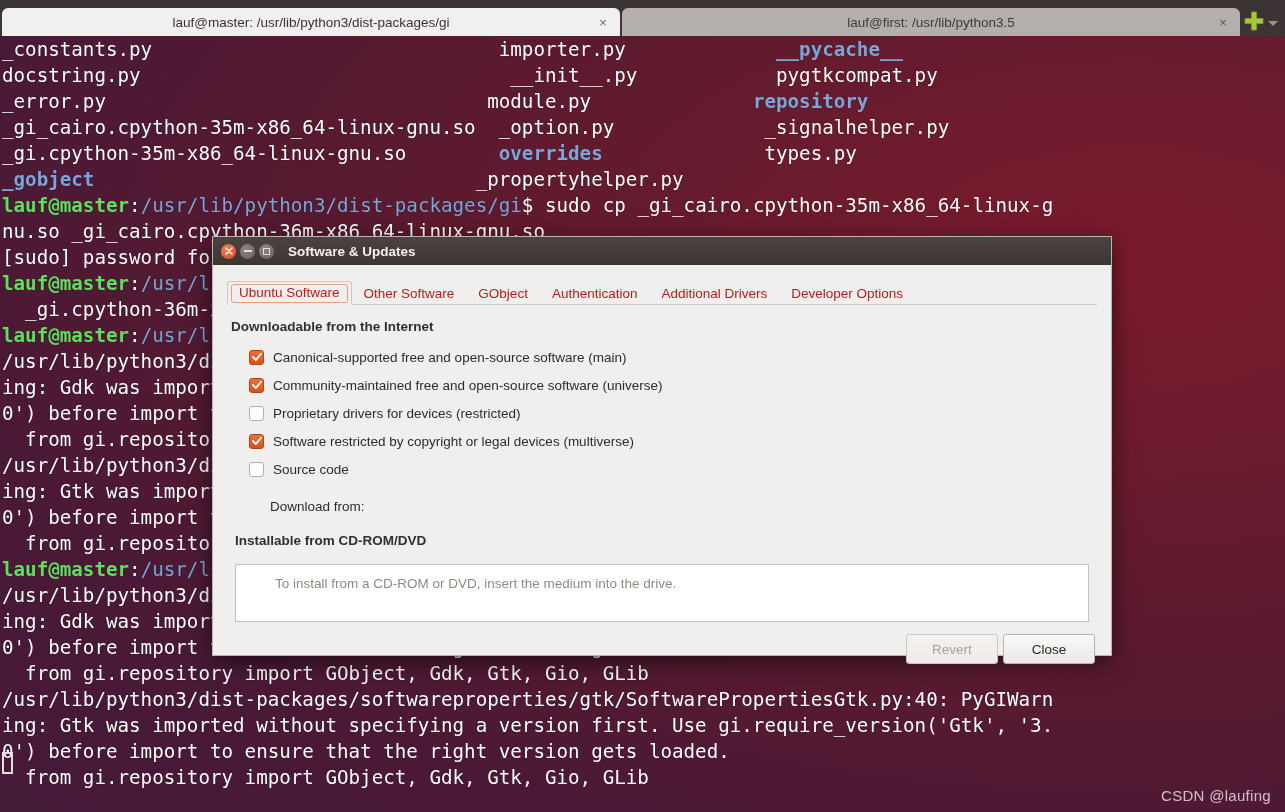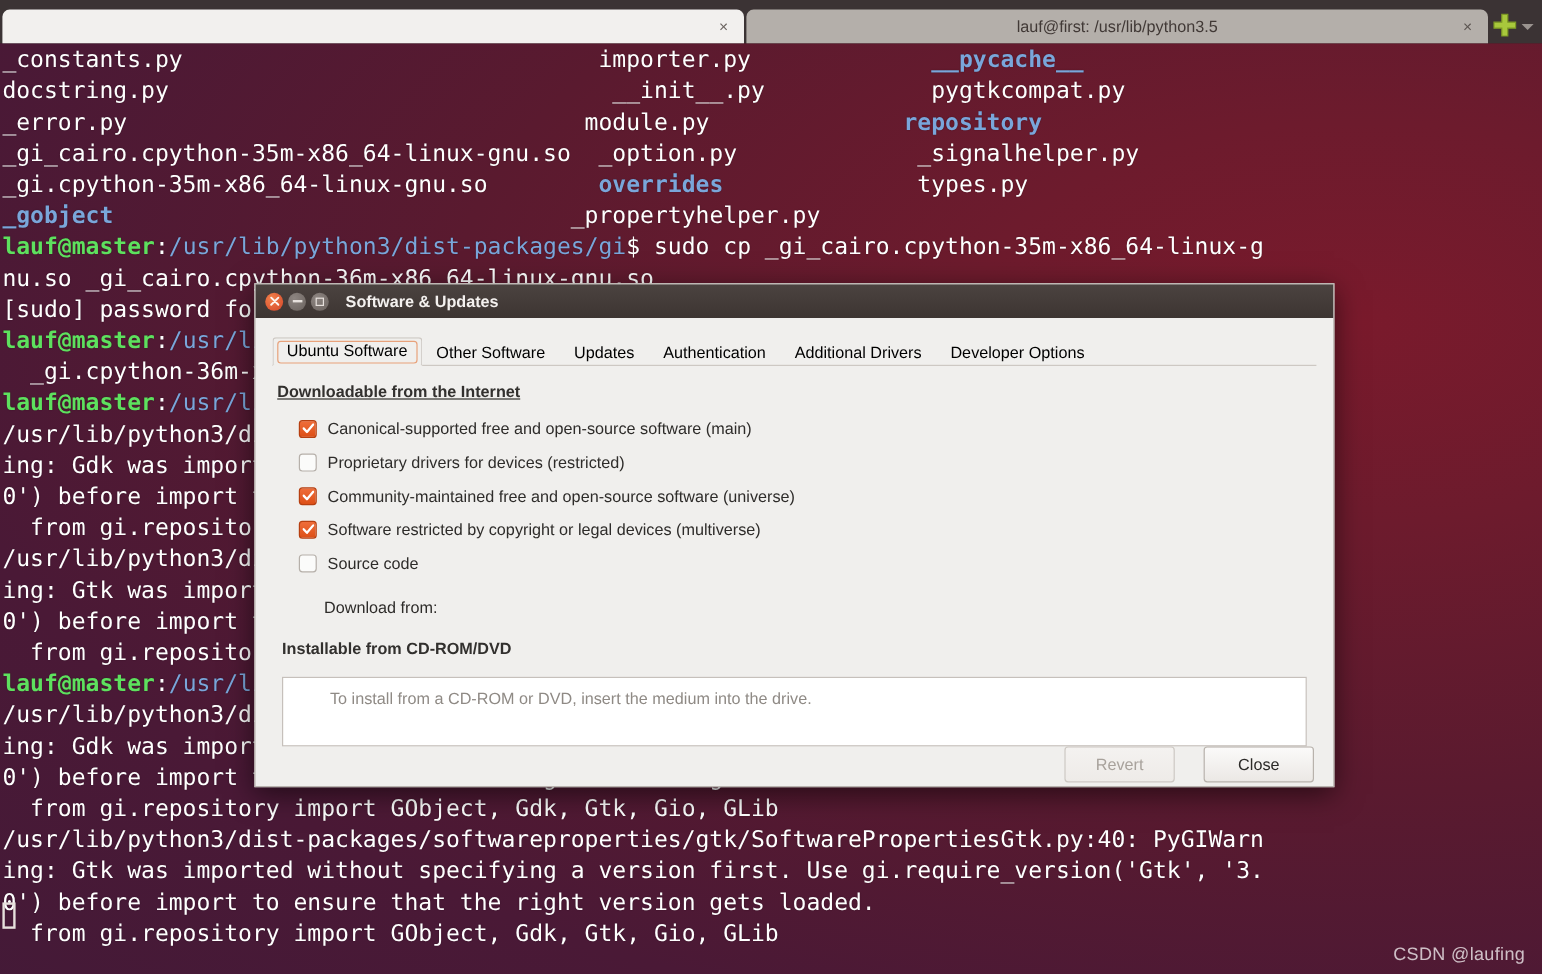--- a/index.html
+++ b/index.html
@@ -143,21 +143,21 @@
   .dlg-body { flex: 1 1 auto; padding: 12px 14px 0 14px; display:flex; flex-direction:column; }
 
   
   .tabs {
     display: flex; align-items: flex-end;
     border-bottom: 1px solid #cdc8c3;
     height: 28px;
     flex: 0 0 28px;
   }
   .dtab {
-    font-size: 13.5px; color: #000000;
+    font-size: 13.5px; color: #b91c1c;
     padding: 4px 11px 5px 11px;
     line-height: 1;
     white-space: nowrap;
     border: 1px solid transparent;
     border-bottom: none;
     position: relative; top: 1px;
   }
   .dtab.sel {
     background: #f0efed;
     border: 1px solid #cdc8c3;
@@ -168,21 +168,20 @@
     position: absolute; left: 3px; right: 3px; top: 2px; bottom: 1px;
     border: 1px solid #e8a27b; border-radius: 3px;
     pointer-events: none;
   }
 
   .panel { padding: 14px 4px 0 4px; flex: 1 1 auto; }
 
   .section-title {
     font-size: 13.5px; font-weight: bold; color: #32302e;
     margin-bottom: 9px;
-    text-decoration: underline;
   }
   .check-row {
     display: flex; align-items: center;
     height: 28px;
     padding-left: 18px;
   }
   .cbox {
     width: 15px; height: 15px; border-radius: 3px;
     margin-right: 9px; flex: 0 0 15px;
     display: flex; align-items: center; justify-content: center;
@@ -235,23 +234,23 @@
     margin: 0 4px;
     height: 58px;
     background: #ffffff;
     border: 1px solid #c6c0bb;
     padding: 9px 11px;
   }
   .cd-placeholder { font-size: 13.5px; color: #8f8a85; margin-left: 28px; }
 
   .dlg-footer {
     flex: 0 0 52px;
-    display: flex; align-items: flex-start; justify-content: flex-end;
+    display: flex; align-items: flex-end; justify-content: flex-end;
     padding: 0 16px 10px 16px;
-    gap: 24px;
+    gap: 5px;
   }
   .btn {
     min-width: 92px; height: 30px;
     border-radius: 3px;
     font-size: 13.5px;
     display: flex; align-items: center; justify-content: center;
     background: linear-gradient(#fbfaf9, #ebe8e5);
     border: 1px solid #b8b2ac;
     color: #2c2a28;
   }
@@ -263,20 +262,21 @@
 <div id="app">
 
   <div class="win-titlebar"></div>
 
   <div class="terminal" id="terminal"><div class="ln"><span class="c-file">_constants.py</span><span class="c-plain">                              importer.py             </span><span class="c-dir">__pycache__</span></div><div class="ln"><span class="c-file">docstring.py</span><span class="c-plain">                                __init__.py            pygtkcompat.py</span></div><div class="ln"><span class="c-file">_error.py</span><span class="c-plain">                                 module.py              </span><span class="c-dir">repository</span></div><div class="ln"><span class="c-plain">_gi_cairo.cpython-35m-x86_64-linux-gnu.so  _option.py             _signalhelper.py</span></div><div class="ln"><span class="c-plain">_gi.cpython-35m-x86_64-linux-gnu.so        </span><span class="c-dir">overrides</span><span class="c-plain">              types.py</span></div><div class="ln"><span class="c-dir">_gobject</span><span class="c-plain">                                 _propertyhelper.py</span></div><div class="ln"><span class="c-user">lauf@master</span><span class="c-plain">:</span><span class="c-path">/usr/lib/python3/dist-packages/gi</span><span class="c-plain">$ sudo cp _gi_cairo.cpython-35m-x86_64-linux-g</span></div><div class="ln"><span class="c-plain">nu.so _gi_cairo.cpython-36m-x86_64-linux-gnu.so</span></div><div class="ln"><span class="c-plain">[sudo] password for lauf:</span></div><div class="ln"><span class="c-user">lauf@master</span><span class="c-plain">:</span><span class="c-path">/usr/lib/python3/dist-packages/gi</span><span class="c-plain">$ sudo cp _gi.cpython-35m-x86_64-linux-gnu.so</span></div><div class="ln"><span class="c-plain">  _gi.cpython-36m-x86_64-linux-gnu.so</span></div><div class="ln"><span class="c-user">lauf@master</span><span class="c-plain">:</span><span class="c-path">/usr/lib/python3/dist-packages/gi</span><span class="c-plain">$ software-properties-gtk</span></div><div class="ln"><span class="c-plain">/usr/lib/python3/dist-packages/softwareproperties/gtk/SoftwarePropertiesGtk.py:40: PyGIWarn</span></div><div class="ln"><span class="c-plain">ing: Gdk was imported without specifying a version first. Use gi.require_version('Gdk', '3.</span></div><div class="ln"><span class="c-plain">0') before import to ensure that the right version gets loaded.</span></div><div class="ln"><span class="c-plain">  from gi.repository import GObject, Gdk, Gtk, Gio, GLib</span></div><div class="ln"><span class="c-plain">/usr/lib/python3/dist-packages/softwareproperties/gtk/SoftwarePropertiesGtk.py:40: PyGIWarn</span></div><div class="ln"><span class="c-plain">ing: Gtk was imported without specifying a version first. Use gi.require_version('Gtk', '3.</span></div><div class="ln"><span class="c-plain">0') before import to ensure that the right version gets loaded.</span></div><div class="ln"><span class="c-plain">  from gi.repository import GObject, Gdk, Gtk, Gio, GLib</span></div><div class="ln"><span class="c-user">lauf@master</span><span class="c-plain">:</span><span class="c-path">/usr/lib/python3/dist-packages/gi</span><span class="c-plain">$ software-properties-gtk</span></div><div class="ln"><span class="c-plain">/usr/lib/python3/dist-packages/softwareproperties/gtk/SoftwarePropertiesGtk.py:40: PyGIWarn</span></div><div class="ln"><span class="c-plain">ing: Gdk was imported without specifying a version first. Use gi.require_version('Gdk', '3.</span></div><div class="ln"><span class="c-plain">0') before import to ensure that the right version gets loaded.</span></div><div class="ln"><span class="c-plain">  from gi.repository import GObject, Gdk, Gtk, Gio, GLib</span></div><div class="ln"><span class="c-plain">/usr/lib/python3/dist-packages/softwareproperties/gtk/SoftwarePropertiesGtk.py:40: PyGIWarn</span></div><div class="ln"><span class="c-plain">ing: Gtk was imported without specifying a version first. Use gi.require_version('Gtk', '3.</span></div><div class="ln"><span class="c-plain">0') before import to ensure that the right version gets loaded.</span></div><div class="ln"><span class="c-plain">  from gi.repository import GObject, Gdk, Gtk, Gio, GLib</span></div></div>
   <div class="cursor-block"></div>
   <div class="watermark">CSDN @laufing</div>
 
   <div class="tabbar">
     <div class="tab active">
+      <span class="tab-label">lauf@master: /usr/lib/python3/dist-packages/gi</span>
       <span class="tab-close">×</span>
     </div>
     <div class="tab inactive">
       <span class="tab-label">lauf@first: /usr/lib/python3.5</span>
       <span class="tab-close">×</span>
     </div>
     <div class="newtab-btn">
       <svg width="22" height="22" viewBox="0 0 22 22">
         <path d="M8.5 2 h5 v6.5 h6.5 v5 h-6.5 v6.5 h-5 v-6.5 h-6.5 v-5 h6.5 z" fill="#a8c83c" stroke="#7d9a24" stroke-width="1"></path>
       </svg>
@@ -306,54 +306,54 @@
     </div>
 
     <div class="dlg-body">
 
       <div class="tabs">
         <div class="dtab sel">
           <span>Ubuntu Software</span>
           <span class="focusring"></span>
         </div>
         <div class="dtab">Other Software</div>
-        <div class="dtab">Updates</div>
+        <div class="dtab">GObject</div>
         <div class="dtab">Authentication</div>
         <div class="dtab">Additional Drivers</div>
         <div class="dtab">Developer Options</div>
       </div>
 
       <div class="panel">
 
         <div class="section-title">Downloadable from the Internet</div>
 
         <div class="check-row">
           <span class="cbox on">
             <svg class="tick" viewBox="0 0 10 10">
                 <path d="M1 5 L3.8 8 L9 1.8" fill="none" stroke="#fff" stroke-width="1.9" stroke-linecap="round" stroke-linejoin="round"></path>
               </svg>
           </span>
           <span class="check-label">Canonical-supported free and open-source software (main)</span>
         </div>
 
         <div class="check-row">
-          <span class="cbox off"></span>
-          <span class="check-label">Proprietary drivers for devices (restricted)</span>
-        </div>
-
-        <div class="check-row">
           <span class="cbox on">
             <svg class="tick" viewBox="0 0 10 10">
                 <path d="M1 5 L3.8 8 L9 1.8" fill="none" stroke="#fff" stroke-width="1.9" stroke-linecap="round" stroke-linejoin="round"></path>
               </svg>
           </span>
           <span class="check-label">Community-maintained free and open-source software (universe)</span>
         </div>
 
         <div class="check-row">
+          <span class="cbox off"></span>
+          <span class="check-label">Proprietary drivers for devices (restricted)</span>
+        </div>
+
+        <div class="check-row">
           <span class="cbox on">
             <svg class="tick" viewBox="0 0 10 10">
                 <path d="M1 5 L3.8 8 L9 1.8" fill="none" stroke="#fff" stroke-width="1.9" stroke-linecap="round" stroke-linejoin="round"></path>
               </svg>
           </span>
           <span class="check-label">Software restricted by copyright or legal devices (multiverse)</span>
         </div>
 
         <div class="check-row">
           <span class="cbox off"></span>

